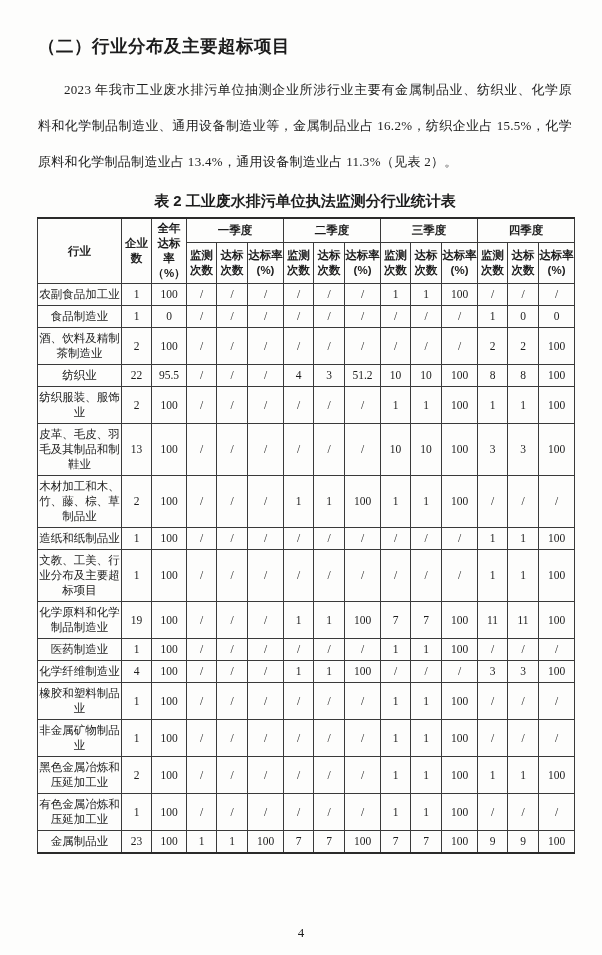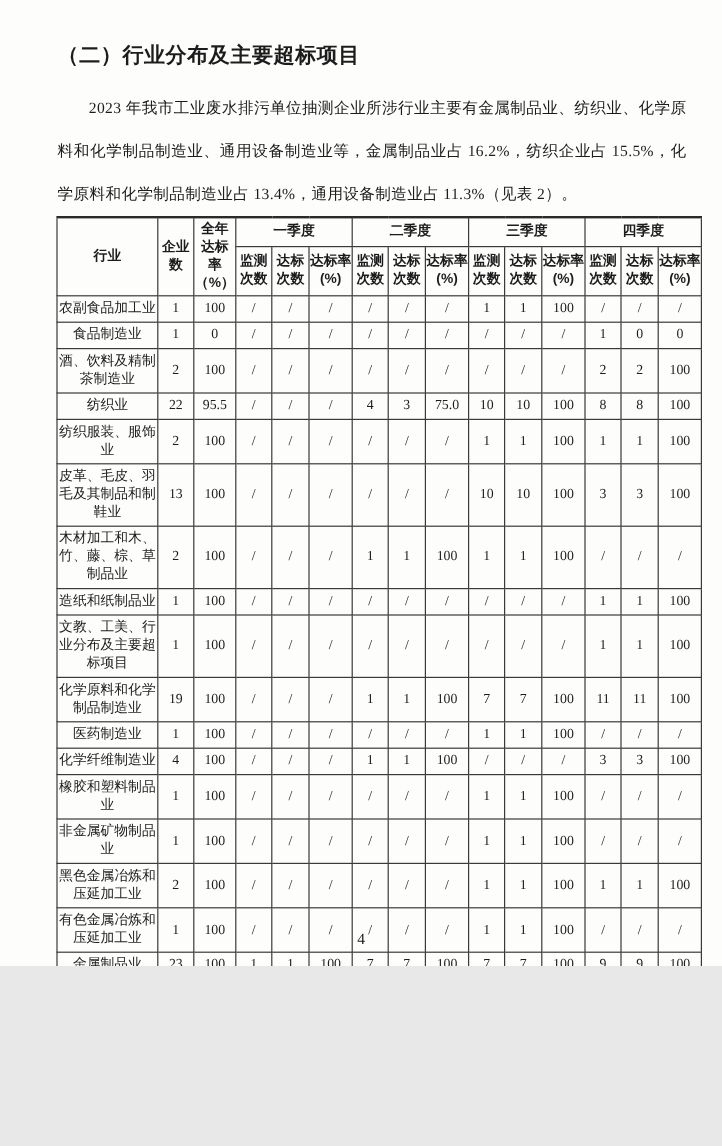--- a/index.html
+++ b/index.html
@@ -1,22 +1,22 @@
 <!DOCTYPE html>
 <html><head>
 <meta charset="utf-8">
 <style>
   html,body{margin:0;padding:0;background:#e8e8e8;}
   .page{
     position:relative;
-    width:602px;height:805px;
+    width:602px;height:955px;
     background:#fdfdfc;
     margin:0 auto;
     box-sizing:border-box;
-    padding:34px 30px 0 48px;
+    padding:34px 30px 0 38px;
     color:#1c1c1c;
     font-family:"Liberation Serif","DejaVu Serif",serif;
     overflow:hidden;
   }
   .heading{
     font-family:"Liberation Sans","DejaVu Sans",sans-serif;
     font-weight:bold;
     font-size:17.5px;
     margin:0 0 14px 0;
     letter-spacing:0.5px;
@@ -72,20 +72,21 @@
 </style>
 </head>
 <body>
 
 <div class="page">
 
   <h2 class="heading">（二）行业分布及主要超标项目</h2>
 
   <p class="para">2023 年我市工业废水排污单位抽测企业所涉行业主要有金属制品业、纺织业、化学原料和化学制品制造业、通用设备制造业等，金属制品业占 16.2%，纺织企业占 15.5%，化学原料和化学制品制造业占 13.4%，通用设备制造业占 11.3%（见表 2）。</p>
 
+  <div class="table-title">表 2 工业废水排污单位执法监测分行业统计表</div>
 
   <table class="stats">
     <colgroup>
       <col style="width:84px">
       <col style="width:30px">
       <col style="width:35px">
       <col style="width:30px">
         <col style="width:31px">
         <col style="width:36px">
       <col style="width:30px">
@@ -177,21 +178,21 @@
         </tr>
         <tr>
           <td class="industry">纺织业</td>
           <td>22</td>
           <td>95.5</td>
           <td>/</td>
           <td>/</td>
           <td>/</td>
           <td>4</td>
           <td>3</td>
-          <td>75.0</td>
+          <td>51.2</td>
           <td>10</td>
           <td>10</td>
           <td>100</td>
           <td>8</td>
           <td>8</td>
           <td>100</td>
         </tr>
         <tr>
           <td class="industry">纺织服装、服饰业</td>
           <td>2</td>

